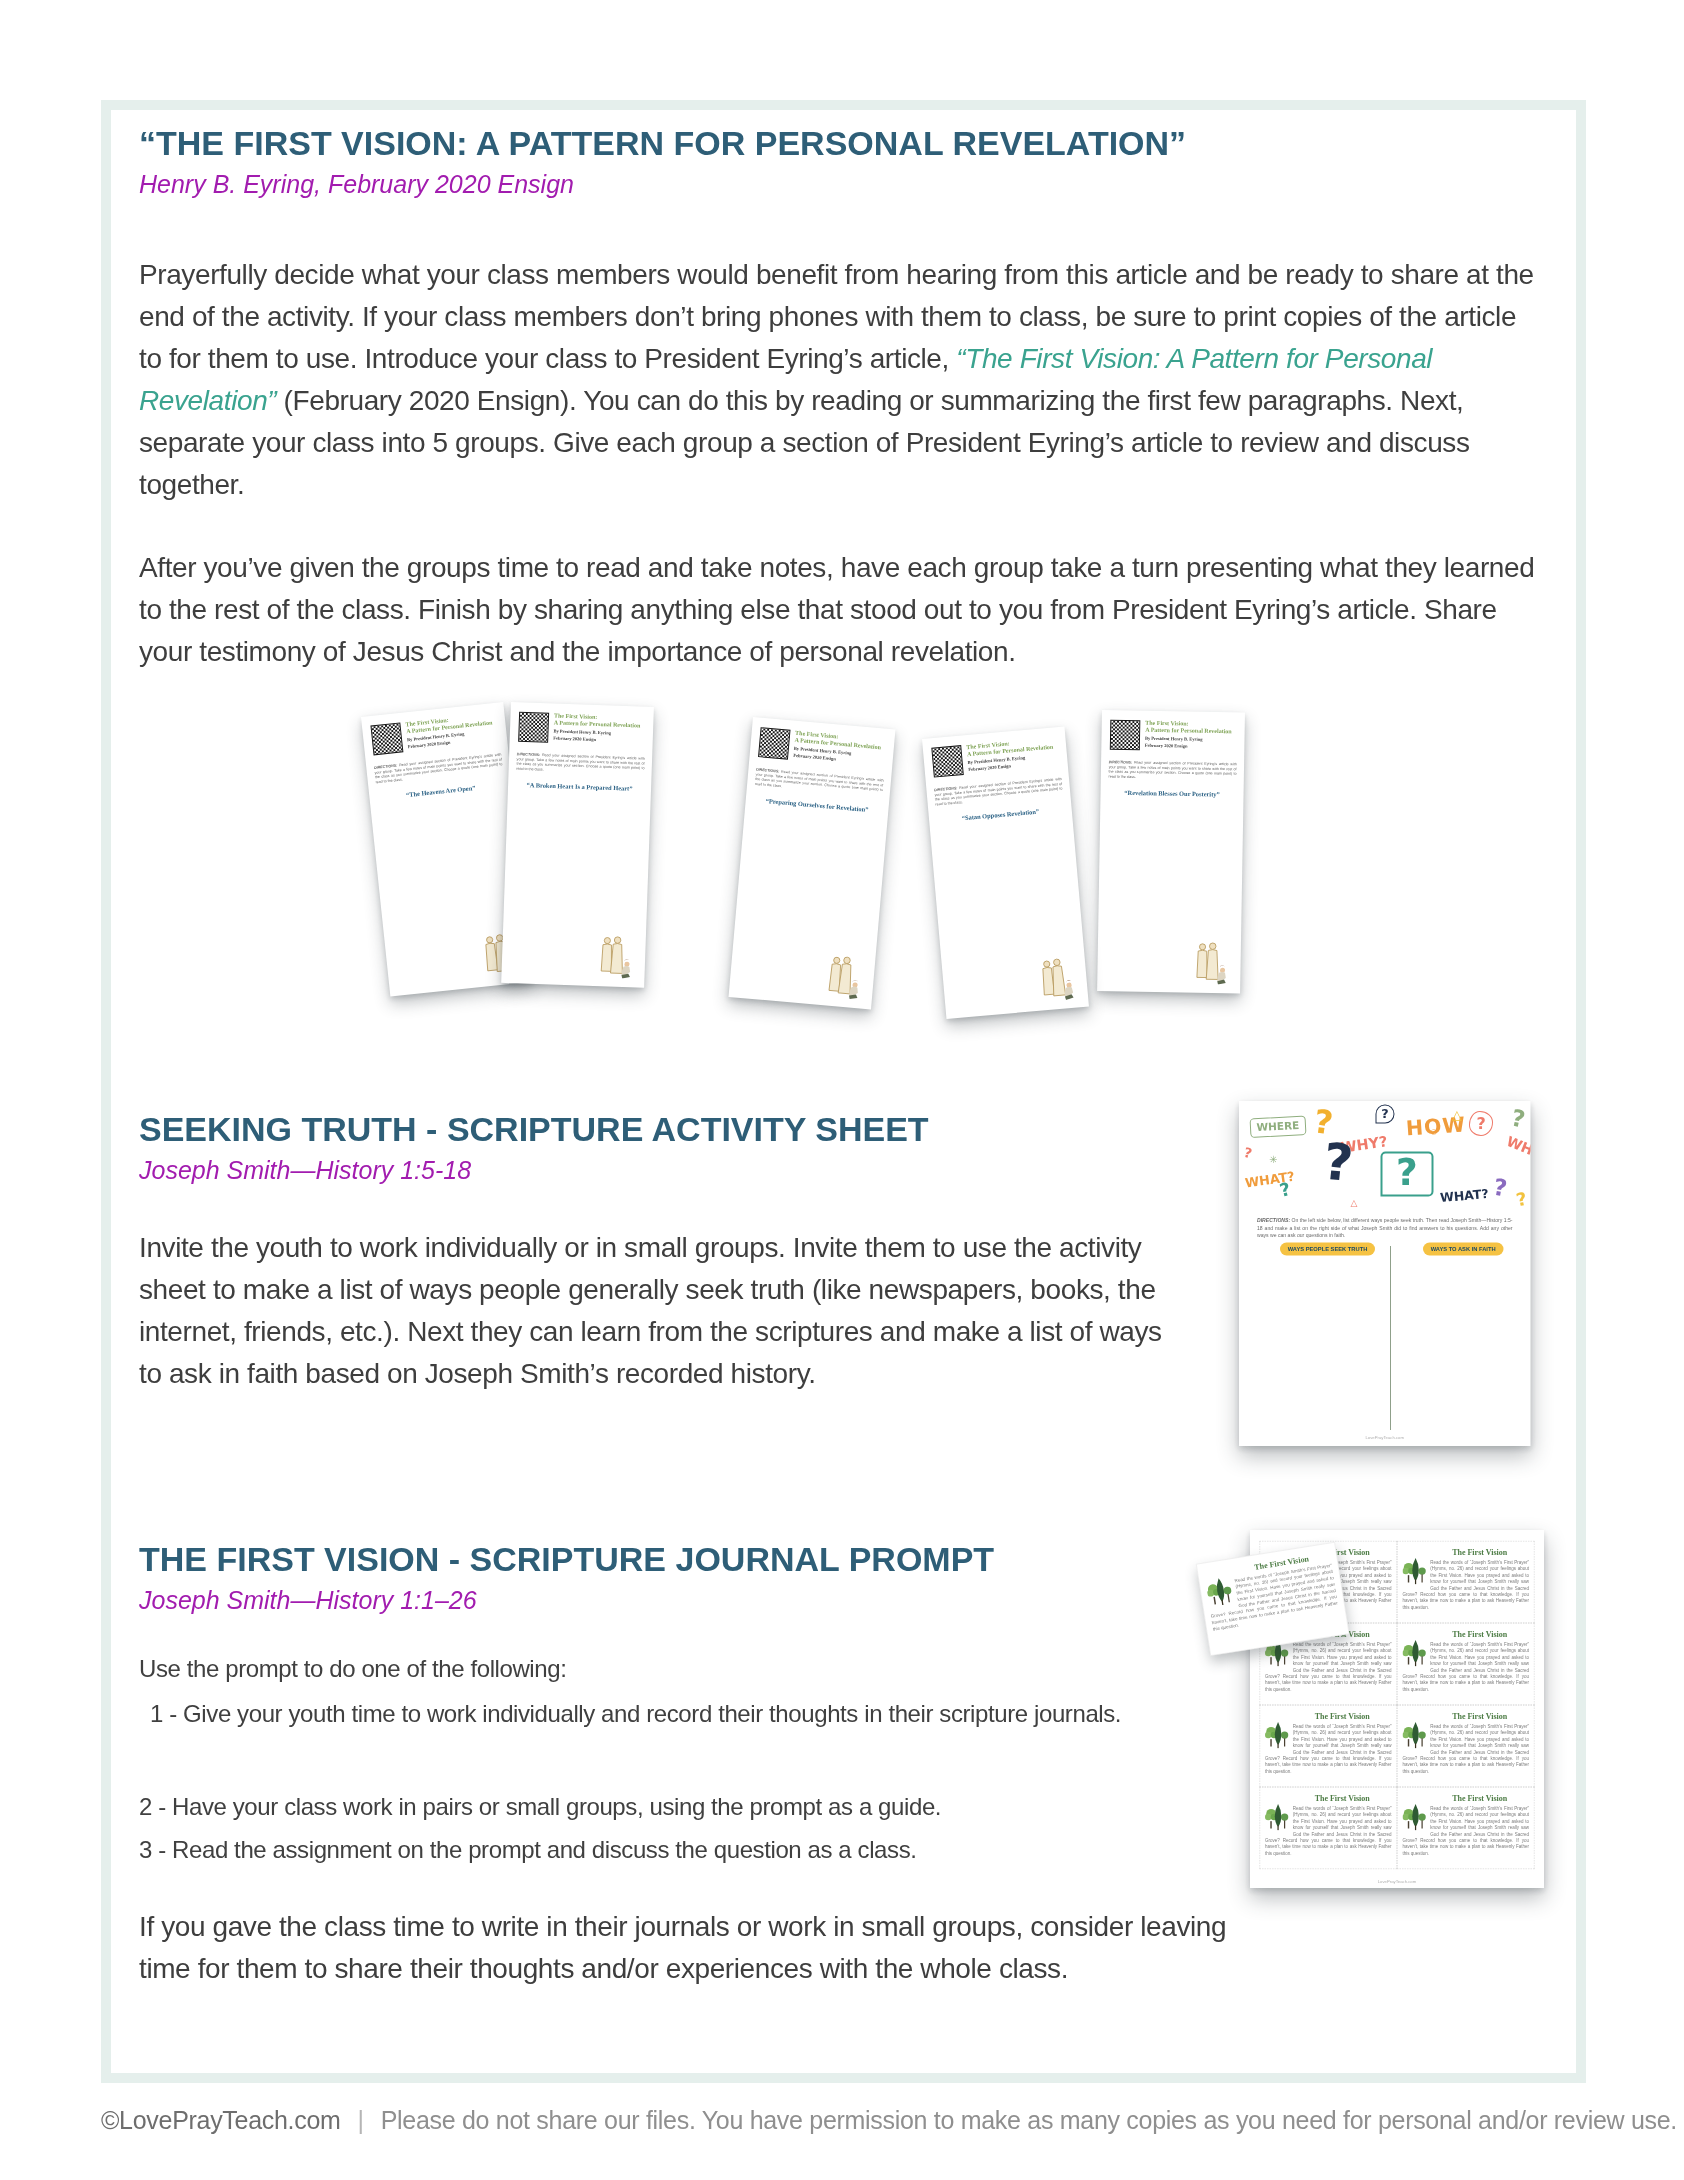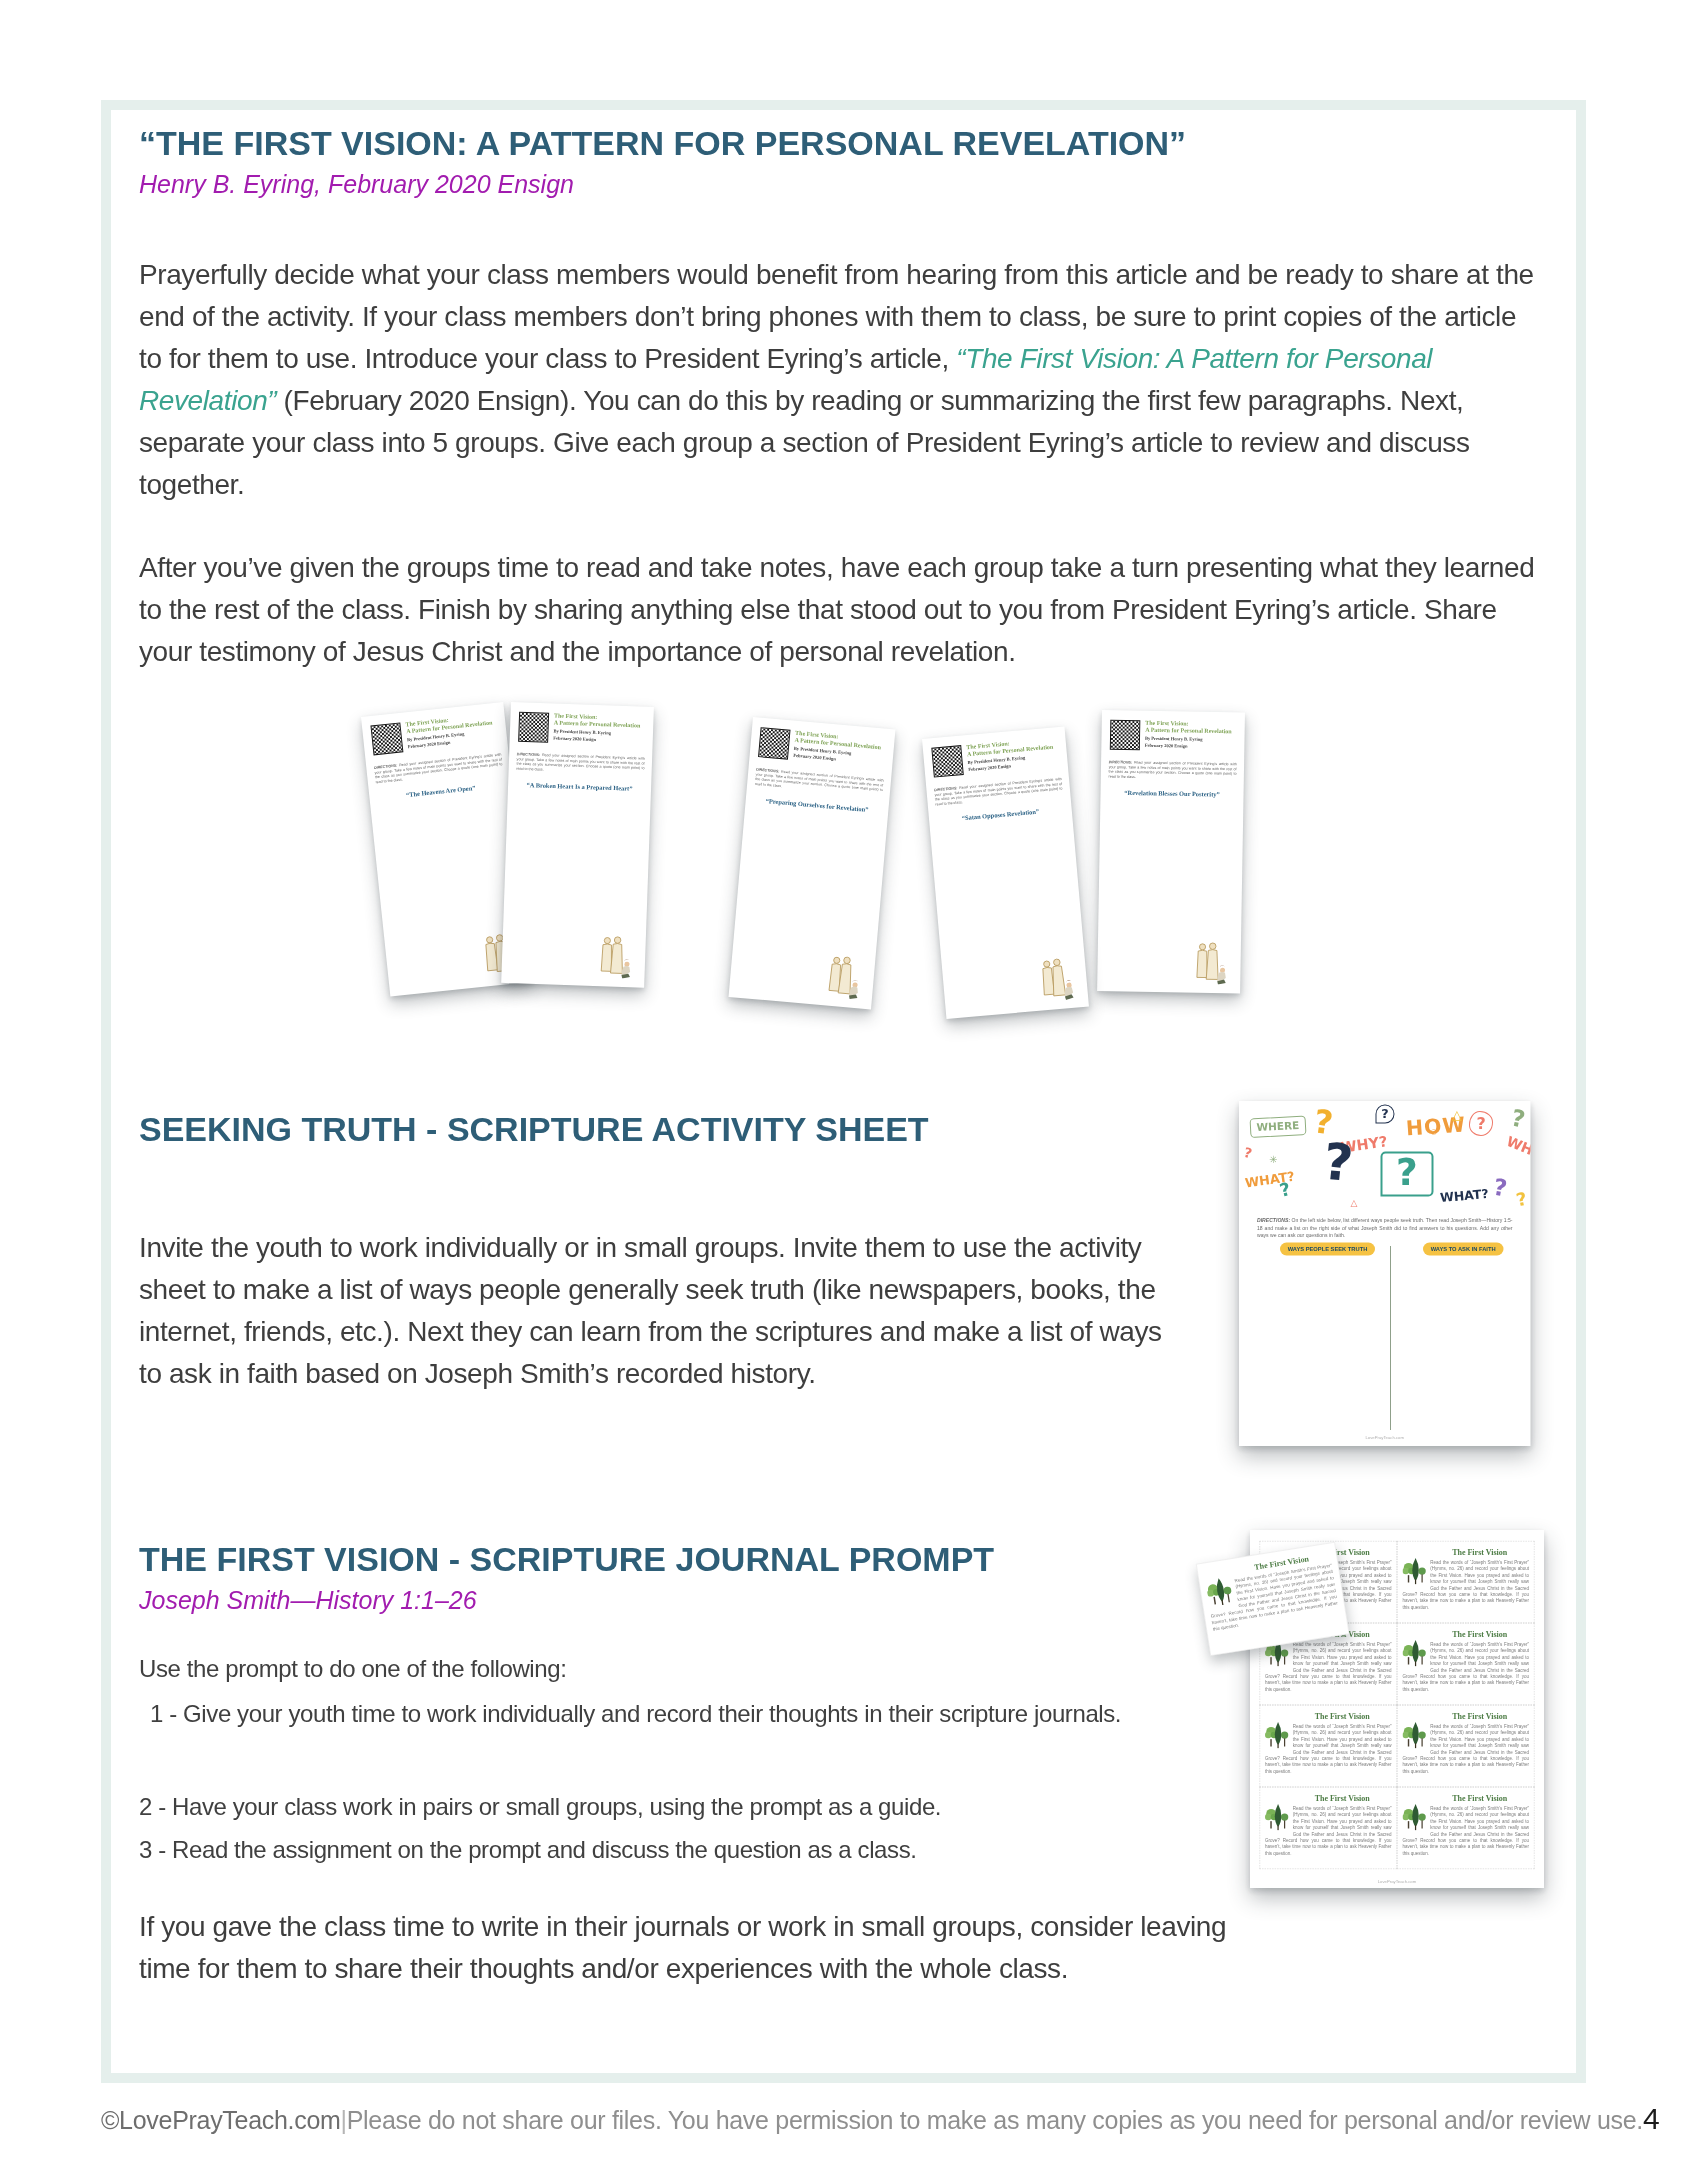--- a/index.html
+++ b/index.html
@@ -86,21 +86,21 @@
           color:#4e7d46;margin:6.8px 0 4.3px;}
   .jtext{font-size:9px;line-height:1.42;color:#7c7c7c;text-align:justify;}
   .s3-foot{position:absolute;left:0;bottom:8.5px;width:100%;text-align:center;font-size:8.5px;color:#b0b0b0;}
   .loose-card{position:absolute;left:1196px;top:1564px;width:281px;height:186px;background:#fff;
               transform:scale(.5) rotate(-9deg);transform-origin:0 0;z-index:5;
               border:0.9px solid #e2e2e2;box-shadow:0 13.6px 25.6px rgba(40,50,55,.30);padding:8.5px 12px;box-sizing:border-box;}
   .loose-card .trees{float:left;width:51px;height:63px;margin:19px 6.8px 0 0;}
 
   
   .page-footer{position:absolute;left:101px;top:2102px;width:1525px;display:flex;
-               align-items:baseline;font-size:25px;letter-spacing:-0.3px;color:#8f8f8f;}
+               align-items:baseline;gap:17px;font-size:25px;letter-spacing:-0.3px;color:#8f8f8f;}
   .pf-brand{color:#6e6e6e;white-space:nowrap;}
   .pf-sep{color:#b5b5b5;}
   .pf-notice{white-space:nowrap;}
   .pf-num{margin-left:auto;color:#1c1c1c;font-size:30px;}
 </style>
 </head>
 <body>
 
 <div class="page">
   <div class="frame"></div>
@@ -227,20 +227,21 @@
         <path d="M17,10 Q22,8 27,10 L29,44 L15,44 Z"></path>
       </g>
       <circle cx="34" cy="33" r="3" fill="#e9c6a0"></circle>
       <path d="M31,31 a3,3 0 0 1 6,-1 l-1,-2 a3,3 0 0 0 -5,1 z" fill="#7a4a2a"></path>
       <path d="M30,36 q4,-2 7,0 l1,6 q-4,2 -6,6 l-4,-2 q0,-6 2,-10 z" fill="#ddd5c2"></path>
       <path d="M28,46 l8,-2 2,4 -9,2 z" fill="#5e6a50"></path>
     </svg>
   </div>
 
   <div class="sec-title" style="left:139px;top:1110px;">SEEKING TRUTH - SCRIPTURE ACTIVITY SHEET</div>
+  <div class="sec-sub" style="left:139px;top:1156px;">Joseph Smith—History 1:5-18</div>
   <div class="body-text" style="left:139px;top:1227px;width:1035px;">Invite the youth to work individually or in small groups. Invite them to use the activity sheet to make a list of ways people generally seek truth (like newspapers, books, the internet, friends, etc.). Next they can learn from the scriptures and make a list of ways to ask in faith based on Joseph Smith’s recorded history.</div>
 
   <div class="sheet2">
     <div class="doodle-band">
       <span class="doodle d1">WHERE</span>
       <span class="doodle d2">?</span>
       <span class="doodle d3">WHY?</span>
       <span class="doodle d4">?</span>
       <span class="doodle d5">HOW</span>
       <span class="doodle d6">△</span>

